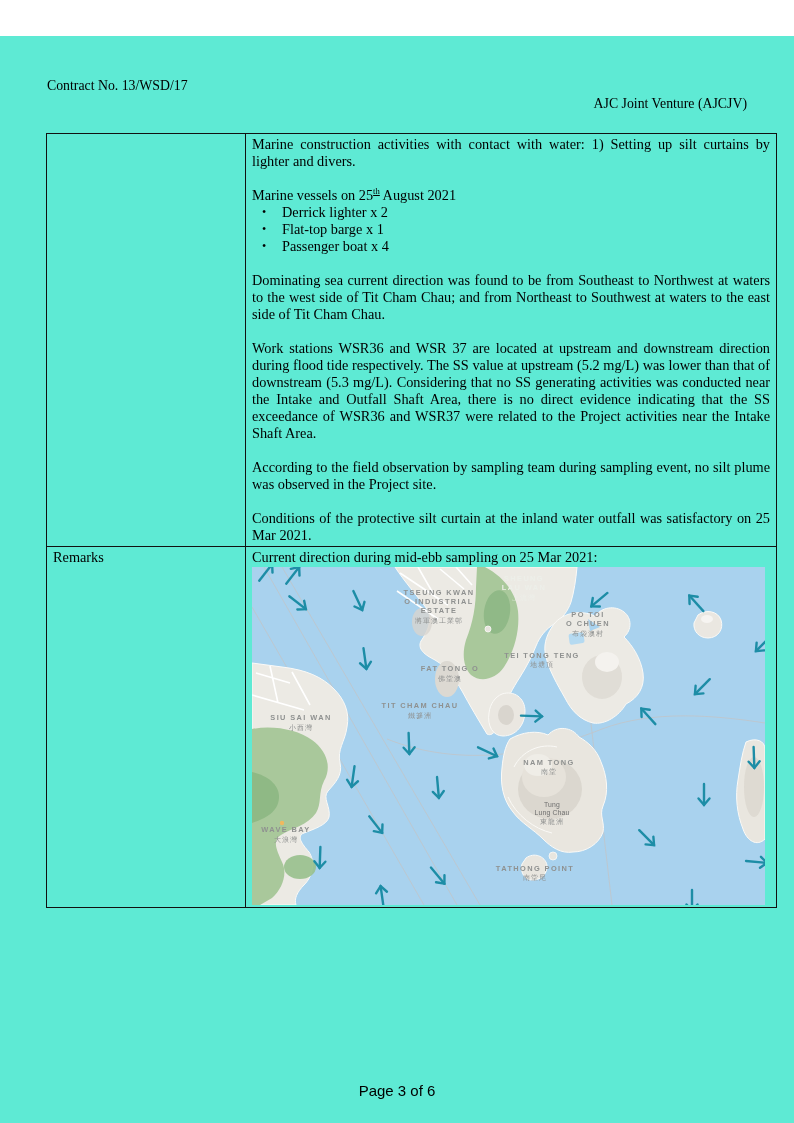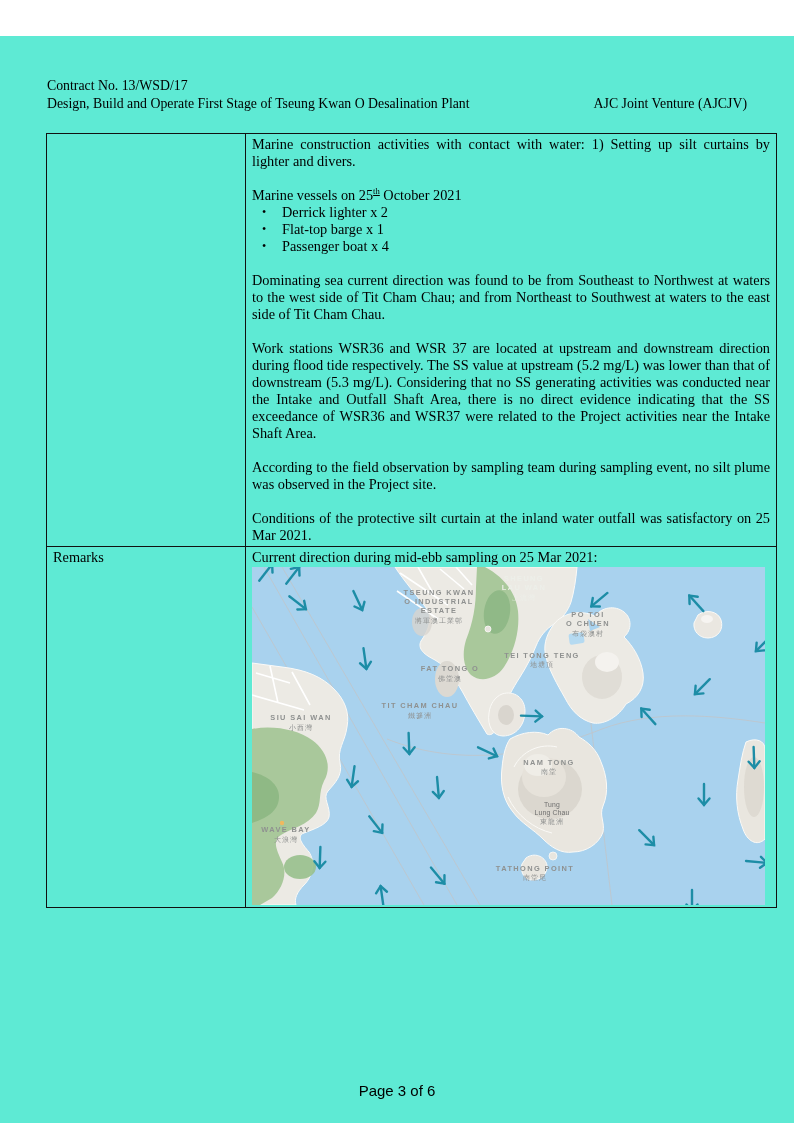--- a/index.html
+++ b/index.html
@@ -42,31 +42,30 @@
   .footer{position:absolute;left:0;top:1046px;width:100%;text-align:center;
           font-family:"Liberation Sans",sans-serif;font-size:15px;}
 </style>
 </head>
 <body>
 
 <div class="page" data-name="document-page">
 
   <div class="header" data-name="page-header">
     <div data-name="contract-number">Contract No. 13/WSD/17</div>
-    <div data-name="project-title">Design, Build and Operate First Stage of Tseung Kwan O Desalination Plant</div>
     <div class="header-right" data-name="organisation-name">AJC Joint Venture (AJCJV)</div>
   </div>
 
   <table class="doc-table" data-name="report-table">
     <tbody>
         <tr class="row1" data-name="table-row">
       <td class="col-label" data-name="row1-label-cell"></td>
       <td class="col-content" data-name="row1-content-cell">
         <p class="para" data-name="paragraph-marine-construction">Marine construction activities with contact with water: 1) Setting up silt curtains by lighter and divers.</p>
-        <p class="para-tight" data-name="paragraph-marine-vessels"><span>Marine vessels on 25</span><sup data-name="ordinal-superscript">th</sup><span> October 2021</span></p>
+        <p class="para-tight" data-name="paragraph-marine-vessels"><span>Marine vessels on 25</span><sup data-name="ordinal-superscript">th</sup><span> August 2021</span></p>
         <ul class="vessels" data-name="vessel-list">
           <li data-name="list-item"><span class="bullet" data-name="bullet-icon">•</span><span>Derrick lighter x 2</span></li>
           <li data-name="list-item"><span class="bullet" data-name="bullet-icon">•</span><span>Flat-top barge x 1</span></li>
           <li data-name="list-item"><span class="bullet" data-name="bullet-icon">•</span><span>Passenger boat x 4</span></li>
         </ul>
         <p class="para" data-name="paragraph-sea-current">Dominating sea current direction was found to be from Southeast to Northwest at waters to the west side of Tit Cham Chau; and from Northeast to Southwest at waters to the east side of Tit Cham Chau.</p>
         <p class="para" data-name="paragraph-work-stations">Work stations WSR36 and WSR 37 are located at upstream and downstream direction during flood tide respectively. The SS value at upstream (5.2 mg/L) was lower than that of downstream (5.3 mg/L). Considering that no SS generating activities was conducted near the Intake and Outfall Shaft Area, there is no direct evidence indicating that the SS exceedance of WSR36 and WSR37 were related to the Project activities near the Intake Shaft Area.</p>
         <p class="para" data-name="paragraph-field-observation">According to the field observation by sampling team during sampling event, no silt plume was observed in the Project site.</p>
         <p class="para-tight" data-name="paragraph-silt-curtain-condition">Conditions of the protective silt curtain at the inland water outfall was satisfactory on 25 Mar 2021.</p>
       </td>

